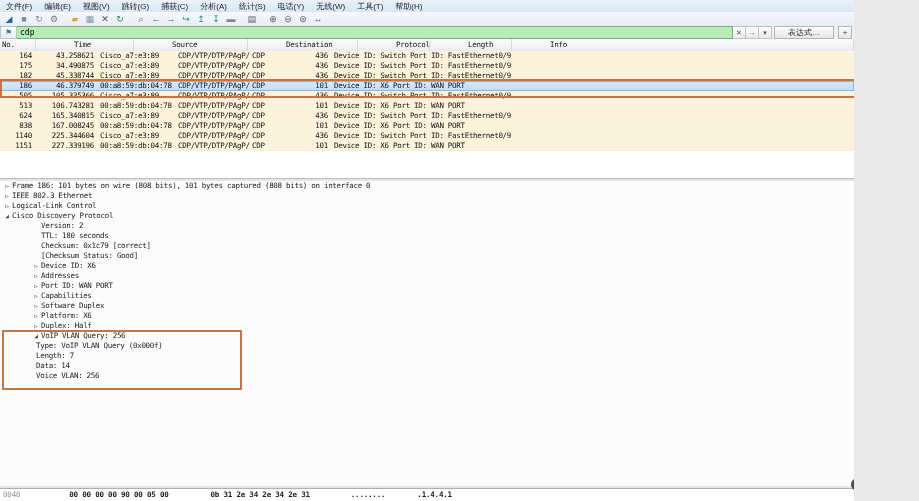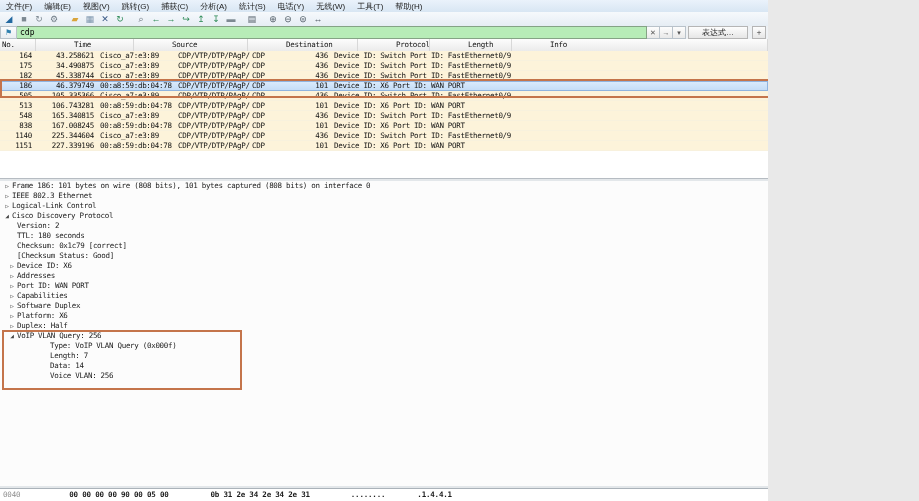--- a/index.html
+++ b/index.html
@@ -1,16 +1,16 @@
 <!DOCTYPE html>
 <html><head>
 <meta charset="utf-8">
 <style>
   html,body{margin:0;padding:0;background:#e9e9e9;}
-  .app{position:relative;width:768px;height:501px;background:#ffffff;overflow:hidden;
+  .app{position:relative;width:854px;height:501px;background:#ffffff;overflow:hidden;
        font-family:"Liberation Sans",sans-serif;-webkit-font-smoothing:antialiased;}
 
   
   .menubar{position:absolute;left:0;top:0;right:0;height:12px;
     background:linear-gradient(#eaf2fb,#d8e6f3);border-bottom:1px solid #c7d3de;
     display:flex;align-items:center;font-size:8px;color:#222;}
   .menu-item{padding:0 6px;height:100%;display:flex;align-items:center;cursor:default;}
 
   
   .toolbar{position:absolute;left:0;top:12px;right:0;height:14px;
@@ -52,21 +52,21 @@
   .a-right{text-align:right;padding-right:4px;}
 
   
   .splitter1{position:absolute;left:0;top:178px;right:0;height:3px;background:#e3e7ea;border-top:1px solid #b6bcc2;}
   .splitter2{position:absolute;left:0;top:486px;right:0;height:2px;background:#e3e7ea;}
 
   
   .detail{position:absolute;left:0;top:181px;right:0;height:305px;background:#fcfcfc;
     font-family:"DejaVu Sans Mono",monospace;font-size:7.5px;letter-spacing:-0.3px;color:#1a1a1a;overflow:hidden;}
   .tline{height:10px;line-height:10px;display:flex;white-space:nowrap;cursor:default;}
-  .lv0{padding-left:2px;}.lv1{padding-left:7px;}.lv2{padding-left:40px;align-items:flex-end;}
+  .lv0{padding-left:2px;}.lv1{padding-left:31px;}.lv2{padding-left:26px;align-items:flex-end;}
   .exp{width:10px;flex:0 0 10px;font-size:6px;text-align:center;color:#444;}
 
   
   .hexpane{position:absolute;left:0;top:488px;right:0;height:13px;background:#ffffff;
     border-top:1px solid #aab2b9;display:flex;white-space:pre;
     font-family:"DejaVu Sans Mono",monospace;font-size:7.5px;letter-spacing:-0.2px;line-height:12px;gap:25px;}
   .hx-off{color:#8e8e8e;padding-left:3px;}
   .hx-b1{color:#1a1a1a;font-weight:700;margin-left:24px;}
   .hx-b2{color:#1a1a1a;font-weight:700;margin-left:17px;}
   .hx-a1{color:#1a1a1a;font-weight:700;margin-left:16px;}
@@ -247,21 +247,21 @@
       <div class="prow">
         <span class="pcell a-right">513</span>
         <span class="pcell a-right">106.743281</span>
         <span class="pcell">00:a8:59:db:04:78</span>
         <span class="pcell">CDP/VTP/DTP/PAgP/…</span>
         <span class="pcell">CDP</span>
         <span class="pcell a-right">101</span>
         <span class="pcell">Device ID: X6  Port ID: WAN PORT</span>
       </div>
       <div class="prow">
-        <span class="pcell a-right">548</span>
+        <span class="pcell a-right">624</span>
         <span class="pcell a-right">165.340815</span>
         <span class="pcell">Cisco_a7:e3:89</span>
         <span class="pcell">CDP/VTP/DTP/PAgP/…</span>
         <span class="pcell">CDP</span>
         <span class="pcell a-right">436</span>
         <span class="pcell">Device ID: Switch  Port ID: FastEthernet0/9</span>
       </div>
       <div class="prow">
         <span class="pcell a-right">838</span>
         <span class="pcell a-right">167.008245</span>

